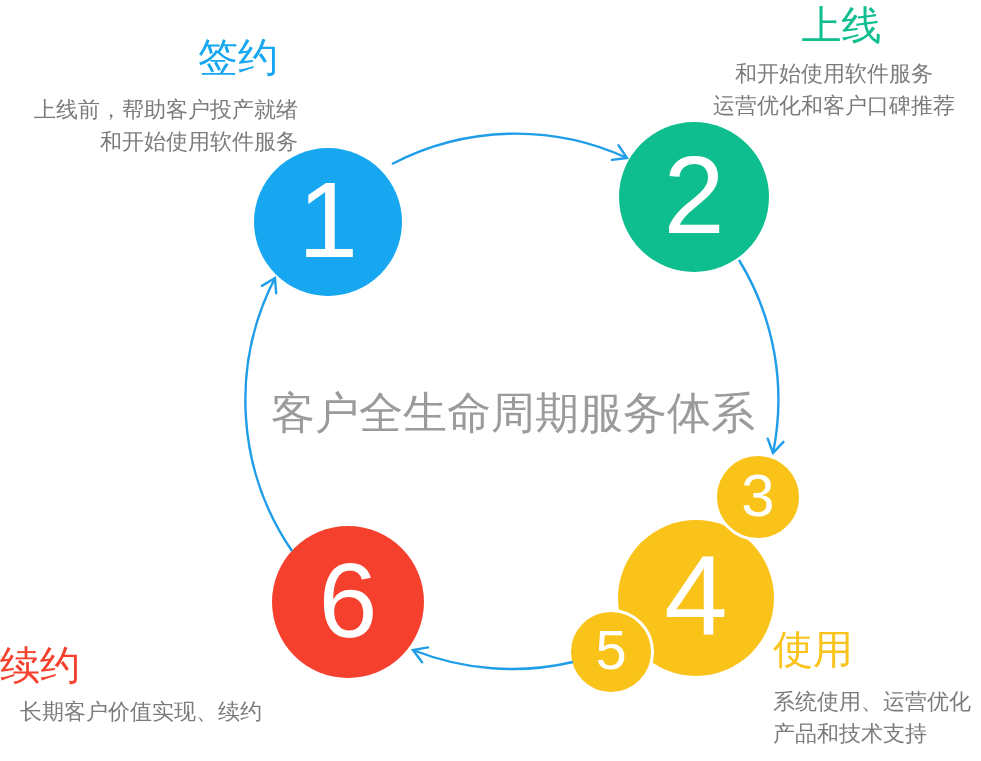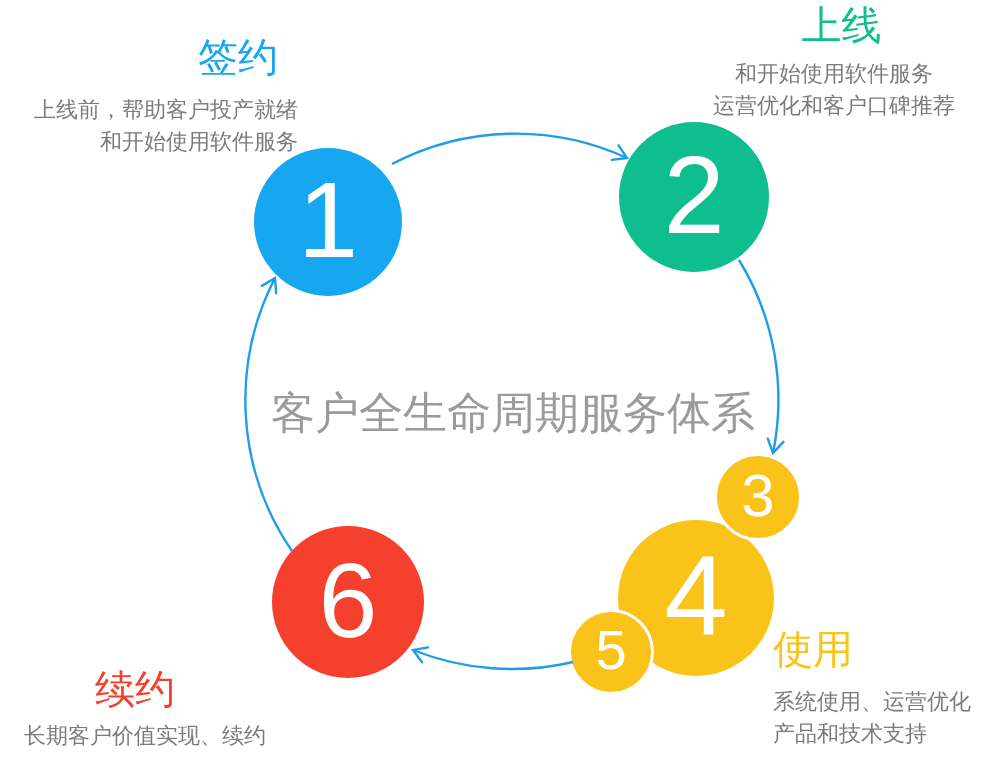--- a/index.html
+++ b/index.html
@@ -31,21 +31,21 @@
   .stage-title { font-size:40px; line-height:46px; }
   .stage-desc  { font-size:22px; line-height:31.5px; }
   .block-tl { left:18px;  top:34px;  width:280px; text-align:right; }
   .block-tl .stage-title { margin-right:20px; }
   .block-tl .stage-desc  { margin-top:14px; }
   .block-tr { left:713px; top:2px;   text-align:center; }
   .block-tr .stage-title { margin-left:15px; }
   .block-tr .stage-desc  { margin-top:10px; }
   .block-br { left:773px; top:626px; text-align:left; }
   .block-br .stage-desc  { margin-top:14px; }
-  .block-bl { left:0;     top:642px; width:270px; text-align:center;margin-top:24px; }
+  .block-bl { left:0;     top:642px; width:270px; text-align:left; }
   .block-bl .stage-desc  { margin-top:8px;padding-left:20px; }
 
   
   .center-title {
     position:absolute; left:513px; top:384px; transform:translateX(-50%);
     font-size:44px; white-space:nowrap; z-index:0;
   }
 </style>
 </head>
 <body>

